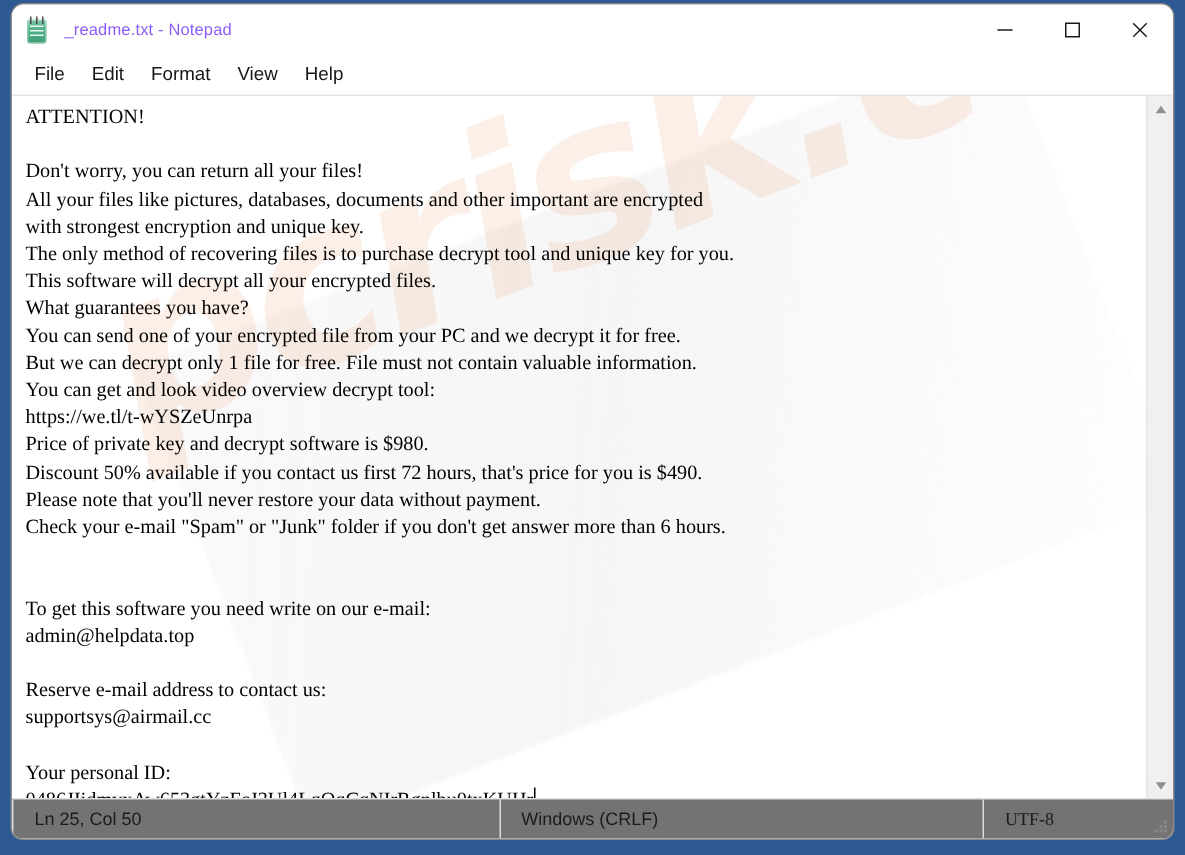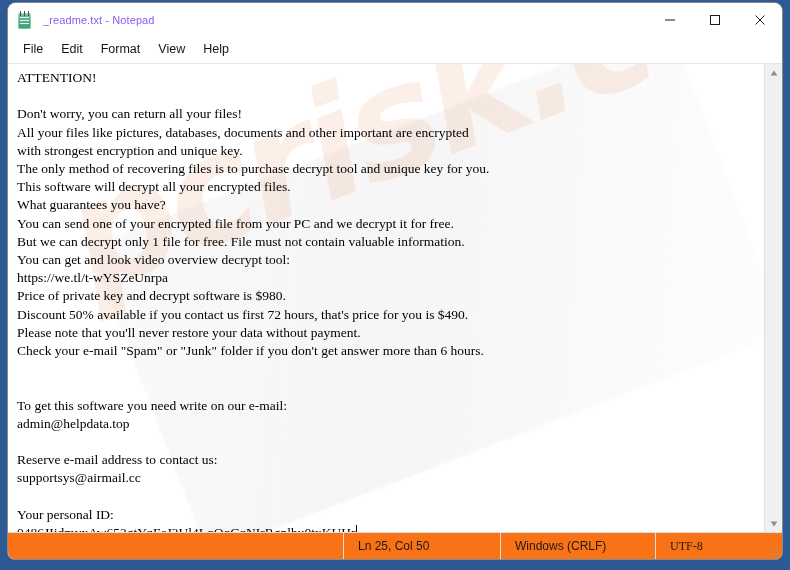--- a/index.html
+++ b/index.html
@@ -210,25 +210,25 @@
     position: absolute;
     left: 0; right: 0;
     top: 0;
     height: 100%;
     background: #f0f0f0;
   }
 
   
   #status-bar {
     height: 26px;
-    background: #f97316;
+    background: #737373;
     border-top: 1px solid #dfdfdf;
     display: flex;
     align-items: center;
-    justify-content: flex-end;
+    justify-content: space-between;
     flex: 0 0 auto;
     font-size: 12px;
     color: #1b1b1b;
     position: relative;
   }
   .status-cell {
     height: 26px;
     display: flex;
     align-items: center;
     padding-left: 14px;

